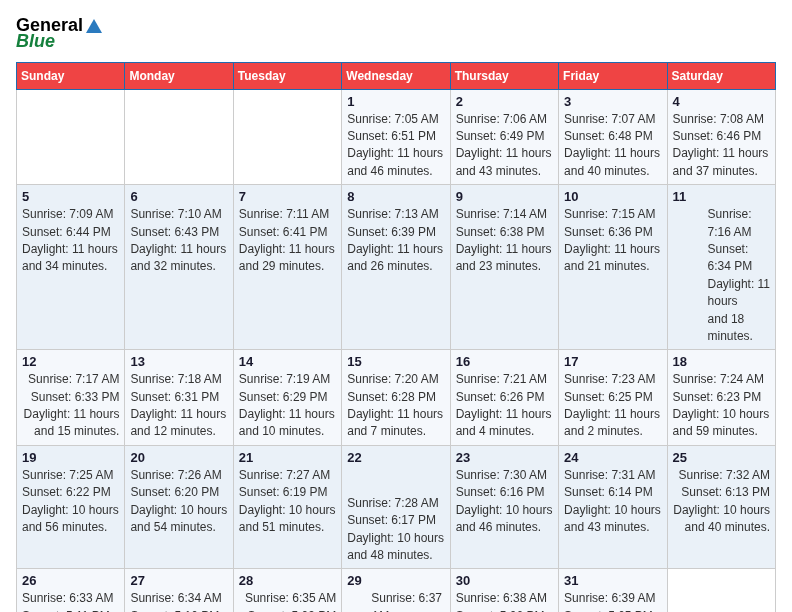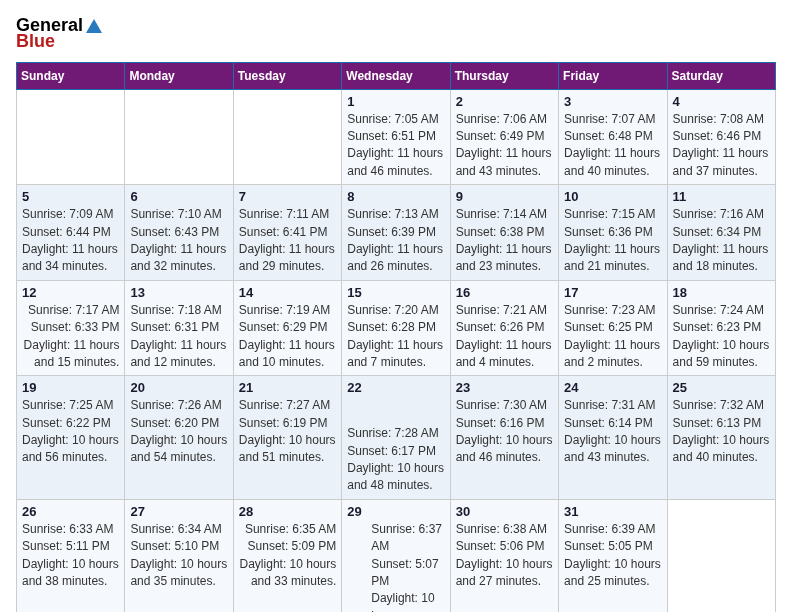--- a/index.html
+++ b/index.html
@@ -37,21 +37,21 @@
     .subtitle {
       font-size: 14px;
       color: #555;
     }
     table {
       width: 100%;
       border-collapse: collapse;
       table-layout: fixed;
     }
     thead tr th {
-      background: #701a75;
+      background: #ef4444;
       color: #fff;
       font-size: 12px;
       font-weight: bold;
       padding: 6px 4px;
       text-align: left;
       border: 1px solid #1f6aaf;
     }
     tbody tr td {
       border: 1px solid #ccc;
       vertical-align: top;
@@ -88,21 +88,21 @@
 
 <div class="header">
   <div class="logo">
     <div style="display:flex;flex-direction:column;align-items:flex-start;">
       <div style="display:flex;align-items:center;">
         <span class="logo-text" style="color:#000000;">General</span>
         <svg width="18" height="18" viewBox="0 0 18 18" style="margin-left:1px;">
           <polygon points="2,16 10,2 18,16" fill="#2a7abf"></polygon>
         </svg>
       </div>
-      <span class="logo-text" style="color:#b91c1c;margin-top:-4px;">Blue</span>
+      <span class="logo-text" style="color:#15803d;margin-top:-4px;font-style:italic;">Blue</span>
     </div>
   </div>
   <div class="title-block">
     <div class="month-title"></div>
     <div class="subtitle"></div>
   </div>
 </div>
 
 <table>
   <thead>
@@ -188,21 +188,21 @@
         </td>
         <td>
           <span class="day-number">10</span>
           <div class="day-info" style="white-space: pre-line;">Sunrise: 7:15 AM
 Sunset: 6:36 PM
 Daylight: 11 hours
 and 21 minutes.</div>
         </td>
         <td>
           <span class="day-number">11</span>
-          <div class="day-info" style="white-space: pre-line;">Sunrise: 7:16 AM
+          <div class="day-info" style="white-space: pre-line; margin-left: 35px;">Sunrise: 7:16 AM
 Sunset: 6:34 PM
 Daylight: 11 hours
 and 18 minutes.</div>
         </td>
       </tr>
       <tr>
         <td>
           <span class="day-number">12</span>
           <div class="day-info" style="white-space: pre-line; text-align: right;">Sunrise: 7:17 AM
 Sunset: 6:33 PM
@@ -290,21 +290,21 @@
         </td>
         <td>
           <span class="day-number">24</span>
           <div class="day-info" style="white-space: pre-line;">Sunrise: 7:31 AM
 Sunset: 6:14 PM
 Daylight: 10 hours
 and 43 minutes.</div>
         </td>
         <td>
           <span class="day-number">25</span>
-          <div class="day-info" style="white-space: pre-line;">Sunrise: 7:32 AM
+          <div class="day-info" style="white-space: pre-line; text-align: right;">Sunrise: 7:32 AM
 Sunset: 6:13 PM
 Daylight: 10 hours
 and 40 minutes.</div>
         </td>
       </tr>
       <tr>
         <td>
           <span class="day-number">26</span>
           <div class="day-info" style="white-space: pre-line;">Sunrise: 6:33 AM
 Sunset: 5:11 PM

